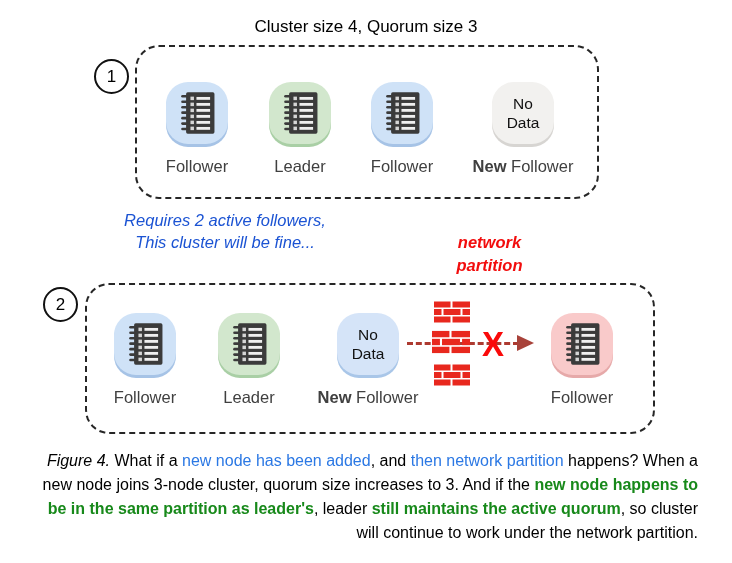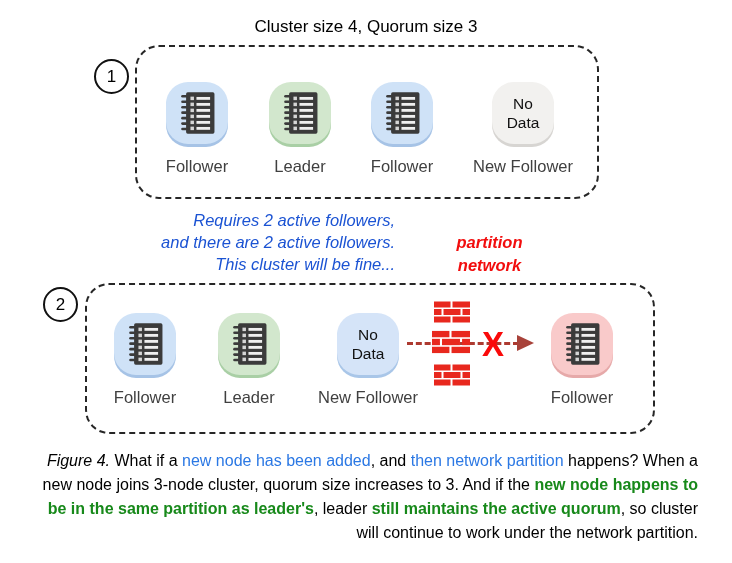--- a/index.html
+++ b/index.html
@@ -31,21 +31,21 @@
   }
   .node-box svg{width:48px;height:48px;}
   .box-blue {background:#cfe2f7;box-shadow:0 3px 0 #a6c3e6;}
   .box-green{background:#d2e7cd;box-shadow:0 3px 0 #a9cfa5;}
   .box-gray {background:#f2f1ef;box-shadow:0 3px 0 #d7d5d2;}
   .box-blue2{background:#d5e4f8;box-shadow:0 3px 0 #a9c6e8;}
   .box-pink {background:#f9caca;box-shadow:0 3px 0 #e6a9a9;}
   .nodata-text{font-size:15.5px;line-height:19px;text-align:center;color:#111;}
   .node-label{margin-top:13px;font-size:16.5px;text-align:center;white-space:nowrap;color:#404040;}
   .blue-note{
-    position:absolute;left:55px;top:209px;width:340px;text-align:right;
+    position:absolute;left:55px;top:209px;width:340px;text-align:center;
     font-size:16.5px;line-height:22px;font-style:italic;color:#1b53d3;
   }
   .red-note{
     position:absolute;left:427px;top:231px;width:125px;text-align:center;
     font-size:16.5px;line-height:23px;font-style:italic;font-weight:bold;color:#f20d0d;
   }
   .brick{position:absolute;z-index:2;}
   .arrow-line{
     position:absolute;left:320px;top:57px;width:112px;height:0;
     border-top:3px dashed #ad3a30;z-index:1;
@@ -58,21 +58,21 @@
     position:absolute;left:386px;top:40px;width:40px;text-align:center;z-index:3;
     font-size:33px;font-weight:800;color:#fa0a0a;transform:scaleY(1.05);
   }
   .caption{
     position:absolute;top:449px;left:34px;width:664px;text-align:right;
     font-size:16px;line-height:24px;color:#000;
   }
   .it{font-style:italic;}
   .c-blue{color:#2b78e4;}
   .c-green{color:#17891a;font-weight:bold;}
-  .b{font-weight:normal;}
+  .b{font-weight:bold;}
 </style>
 </head>
 <body>
 
 <svg width="0" height="0" style="position:absolute" aria-hidden="true">
   <defs>
     <symbol id="notebook" viewBox="0 0 44 44">
       <rect x="12" y="3" width="26" height="38" rx="1.5" fill="#3b3b3b"></rect>
       <rect x="7.5" y="5.5" width="6" height="2.4" rx="1.2" fill="#3b3b3b"></rect>
       <rect x="7.5" y="10.5" width="6" height="2.4" rx="1.2" fill="#3b3b3b"></rect>
@@ -152,27 +152,26 @@
           <div>No</div>
           <div>Data</div>
         </div>
       </div>
       <div class="node-label"><b class="b">New</b><span> Follower</span></div>
     </div>
   </div>
 
   <div class="blue-note">
     <div>Requires 2 active followers,</div>
-    <div>and there are 2 active followers.</div>
     <div>This cluster will be fine...</div>
   </div>
 
   <div class="red-note">
+    <div>network</div>
     <div>partition</div>
-    <div>network</div>
   </div>
 
   <div class="badge badge2">2</div>
   <div class="panel panel2">
 
     <div class="node" style="left:-7px;top:28px">
       <div class="node-box box-blue">
         <svg>
             <use href="#notebook"></use>
           </svg>

